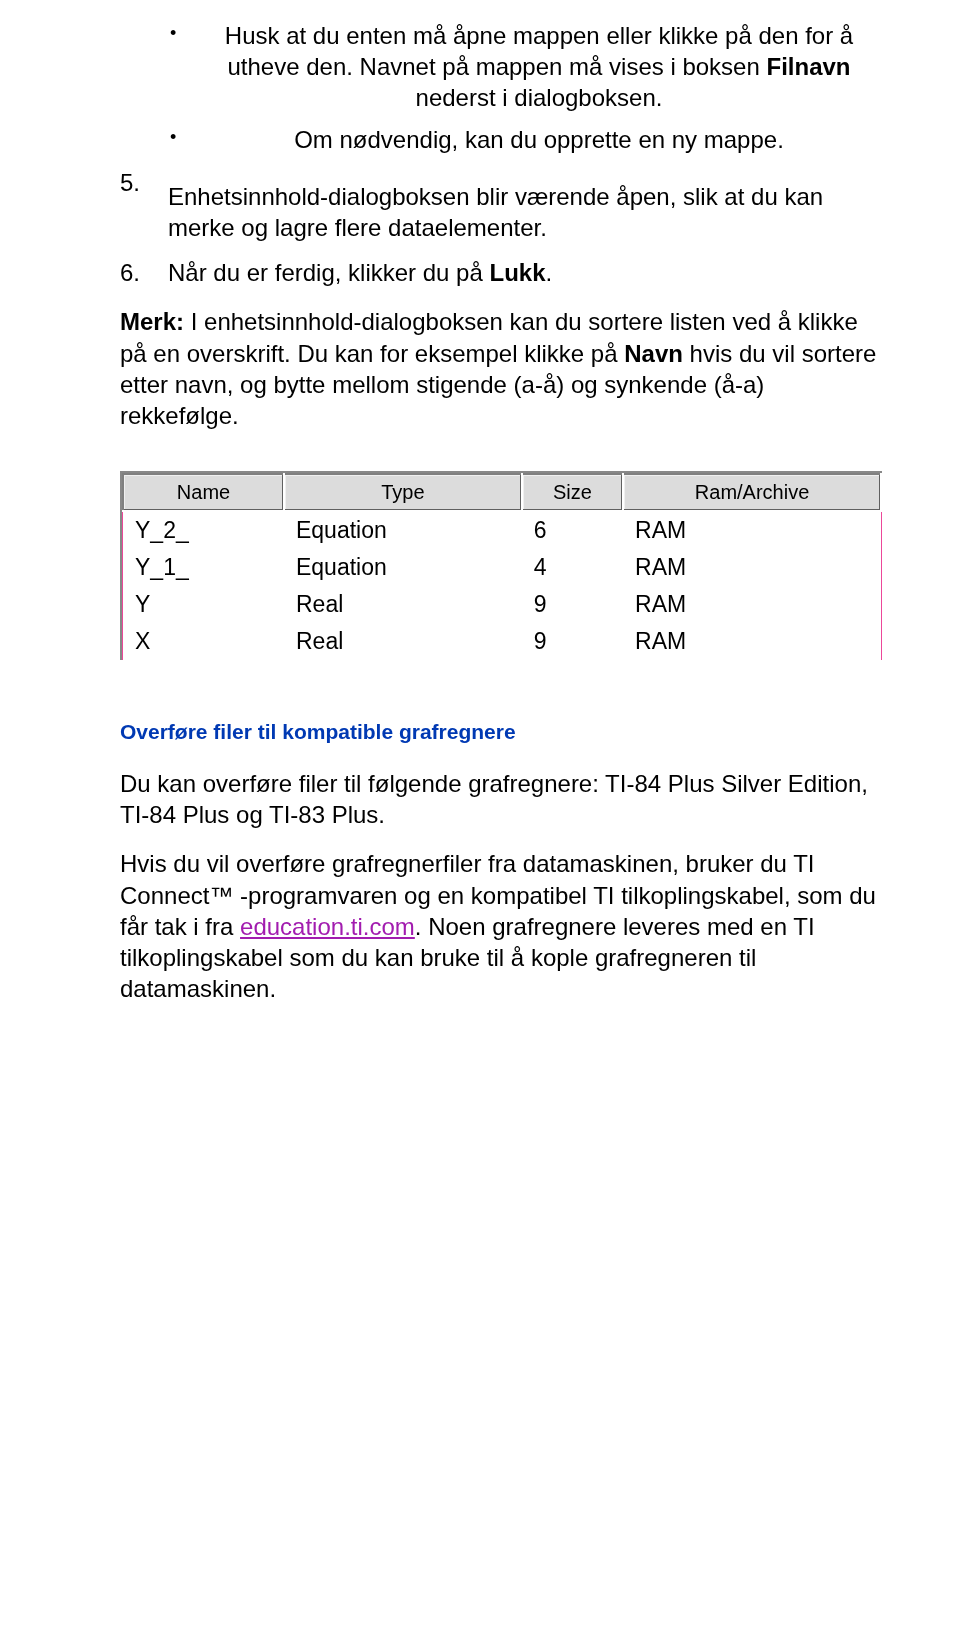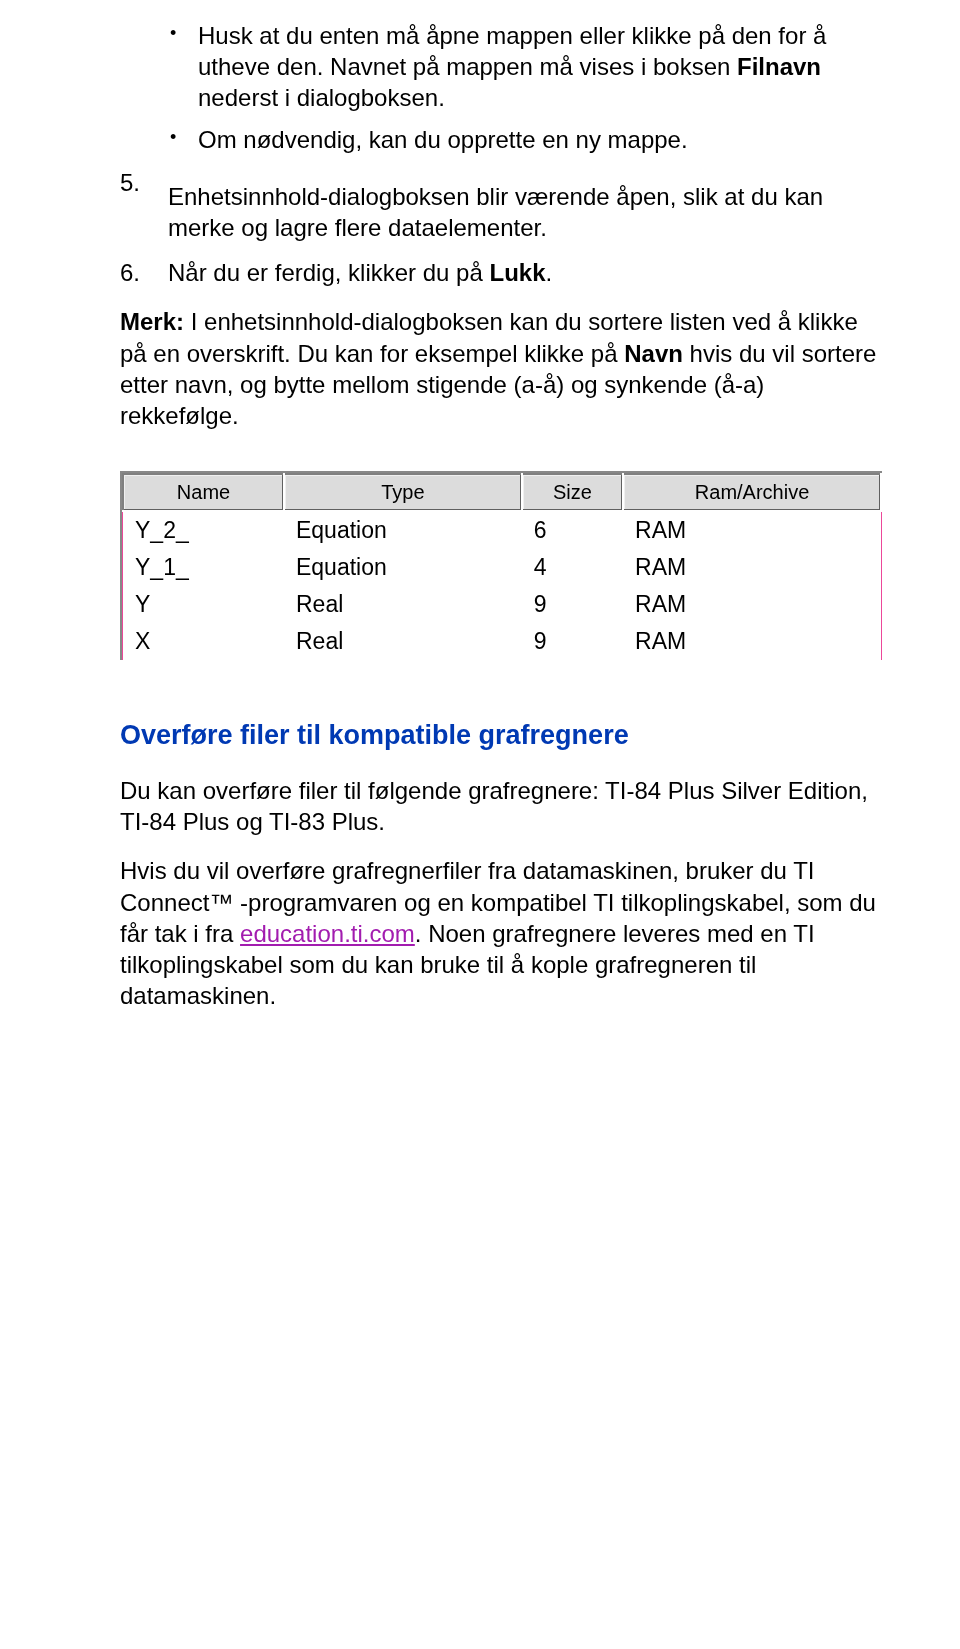--- a/index.html
+++ b/index.html
@@ -28,20 +28,21 @@
     flex: 0 0 28px;
     font-size: 18px;
     line-height: 26px;
     text-align: left;
   }
   .bullet-text {
     flex: 1;
     font-size: 24px;
     line-height: 1.3;
     color: #000;
+    text-align: center;
   }
   .num-block {
     margin-left: 40px;
     margin-bottom: 18px;
   }
   .num-row {
     display: flex;
     align-items: flex-start;
     margin-bottom: 14px;
   }
@@ -95,21 +96,21 @@
     text-align: center;
   }
   .tbl td {
     background: #fff;
     font-size: 23px;
     padding: 5px 12px;
     color: #000;
     border: none;
   }
   .heading {
-    font-size: 27px;
+    font-size: 21px;
     font-weight: bold;
     color: #0039b3;
     margin: 60px 0 24px 40px;
   }
   .footer {
     margin-top: 120px;
     border-top: 1px solid #000;
     padding-top: 10px;
     text-align: right;
     font-style: italic;

